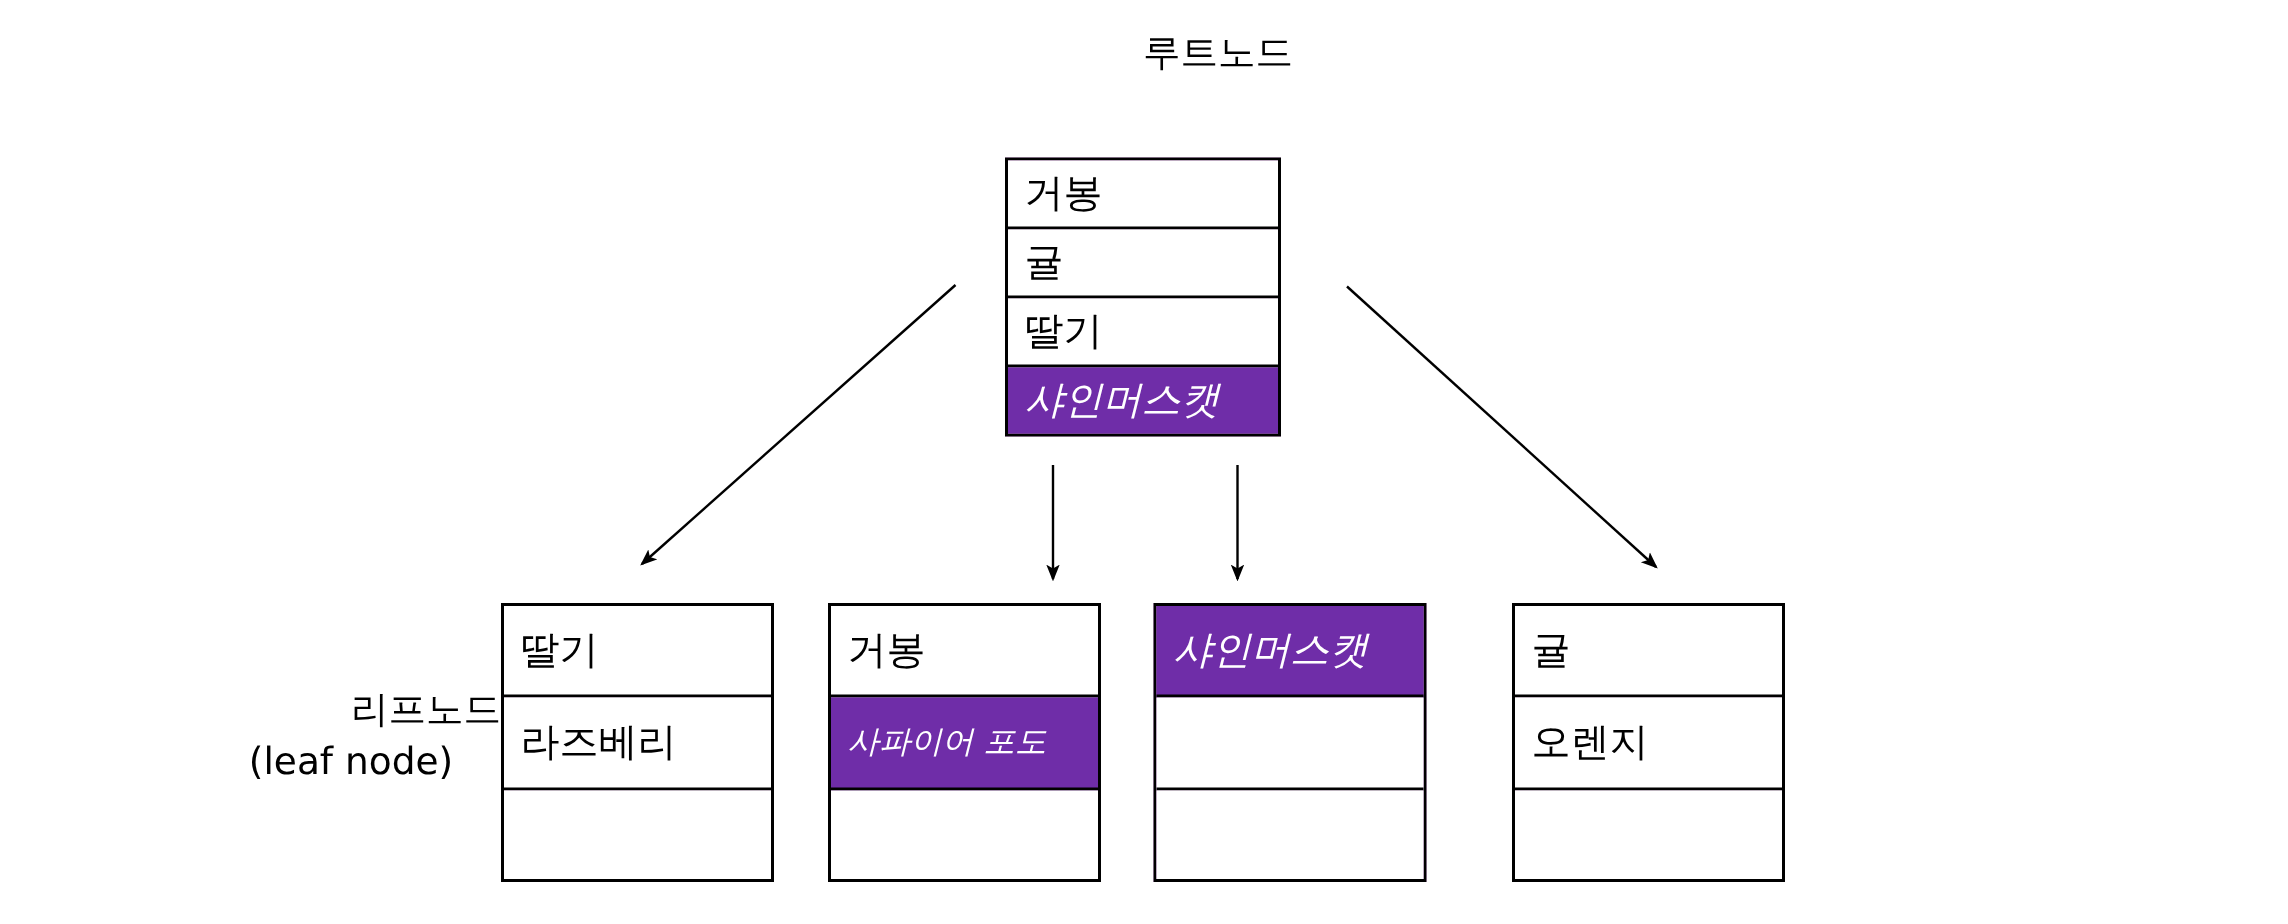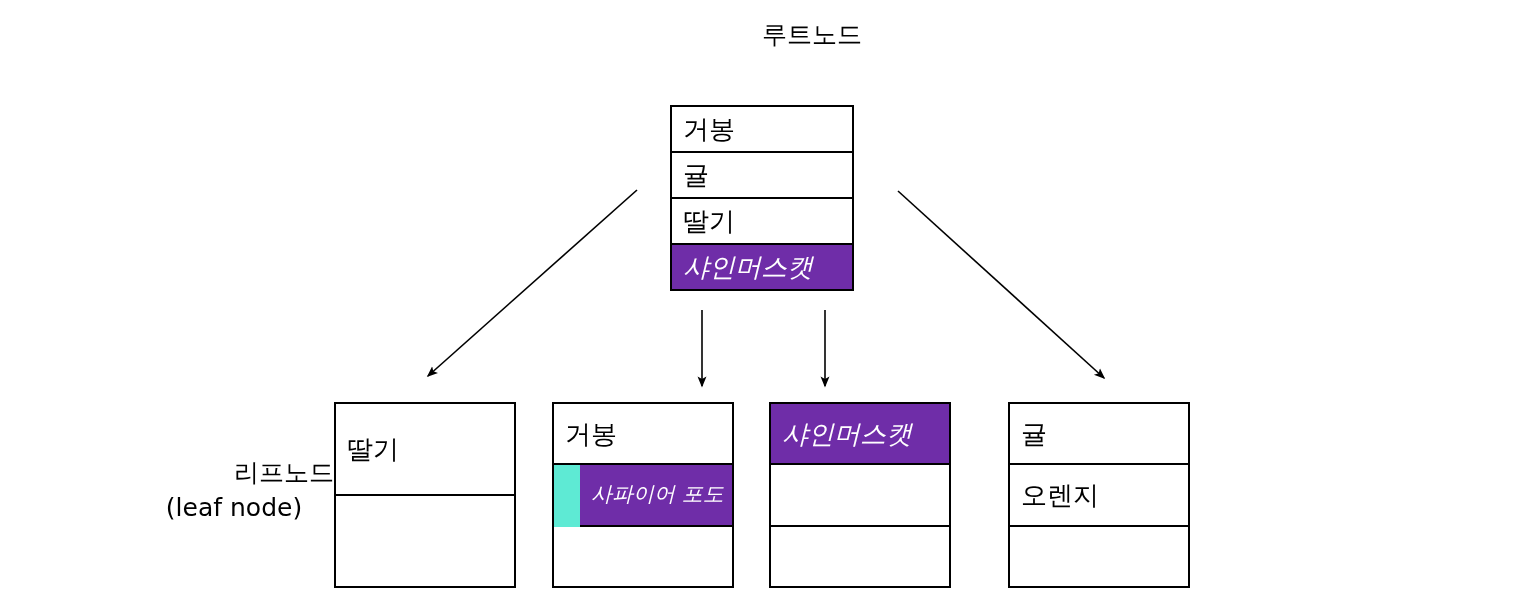--- a/index.html
+++ b/index.html
@@ -40,21 +40,21 @@
   #leaf-label {
     left: 134px;
     top: 456px;
     width: 200px;
   }
 
   
   .node-box {
     position: absolute;
     border: 2px solid #000000;
-    background: #5eead4;
+    background: #f0abfc;
     box-sizing: border-box;
     display: flex;
     flex-direction: column;
   }
   .node-cell {
     flex: 1 1 0;
     border-bottom: 2px solid #000000;
     box-sizing: border-box;
     display: flex;
     align-items: center;
@@ -69,21 +69,20 @@
   .node-cell:last-child {
     border-bottom: none;
   }
   .node-cell.highlight {
     background: #6F2DA8;
     color: #ffffff;
     font-style: italic;
   }
   .node-cell.small {
     font-size: 21px;
-    margin-left: 26px;
   }
   .node-cell.empty {
     color: transparent;
   }
 
   #root-box {
     left: 670px;
     top: 105px;
     width: 184px;
     height: 186px;
@@ -119,20 +118,21 @@
 
   <div class="node-box" id="root-box">
     <div class="node-cell">거봉</div>
     <div class="node-cell">귤</div>
     <div class="node-cell">딸기</div>
     <div class="node-cell highlight">샤인머스캣</div>
   </div>
 
   <div class="node-box" id="leaf-box-0">
     <div class="node-cell">딸기</div>
+    <div class="node-cell">라즈베리</div>
     <div class="node-cell empty"></div>
   </div>
 
   <div class="node-box" id="leaf-box-1">
     <div class="node-cell">거봉</div>
     <div class="node-cell highlight small">사파이어 포도</div>
     <div class="node-cell empty"></div>
   </div>
 
   <div class="node-box" id="leaf-box-2">

